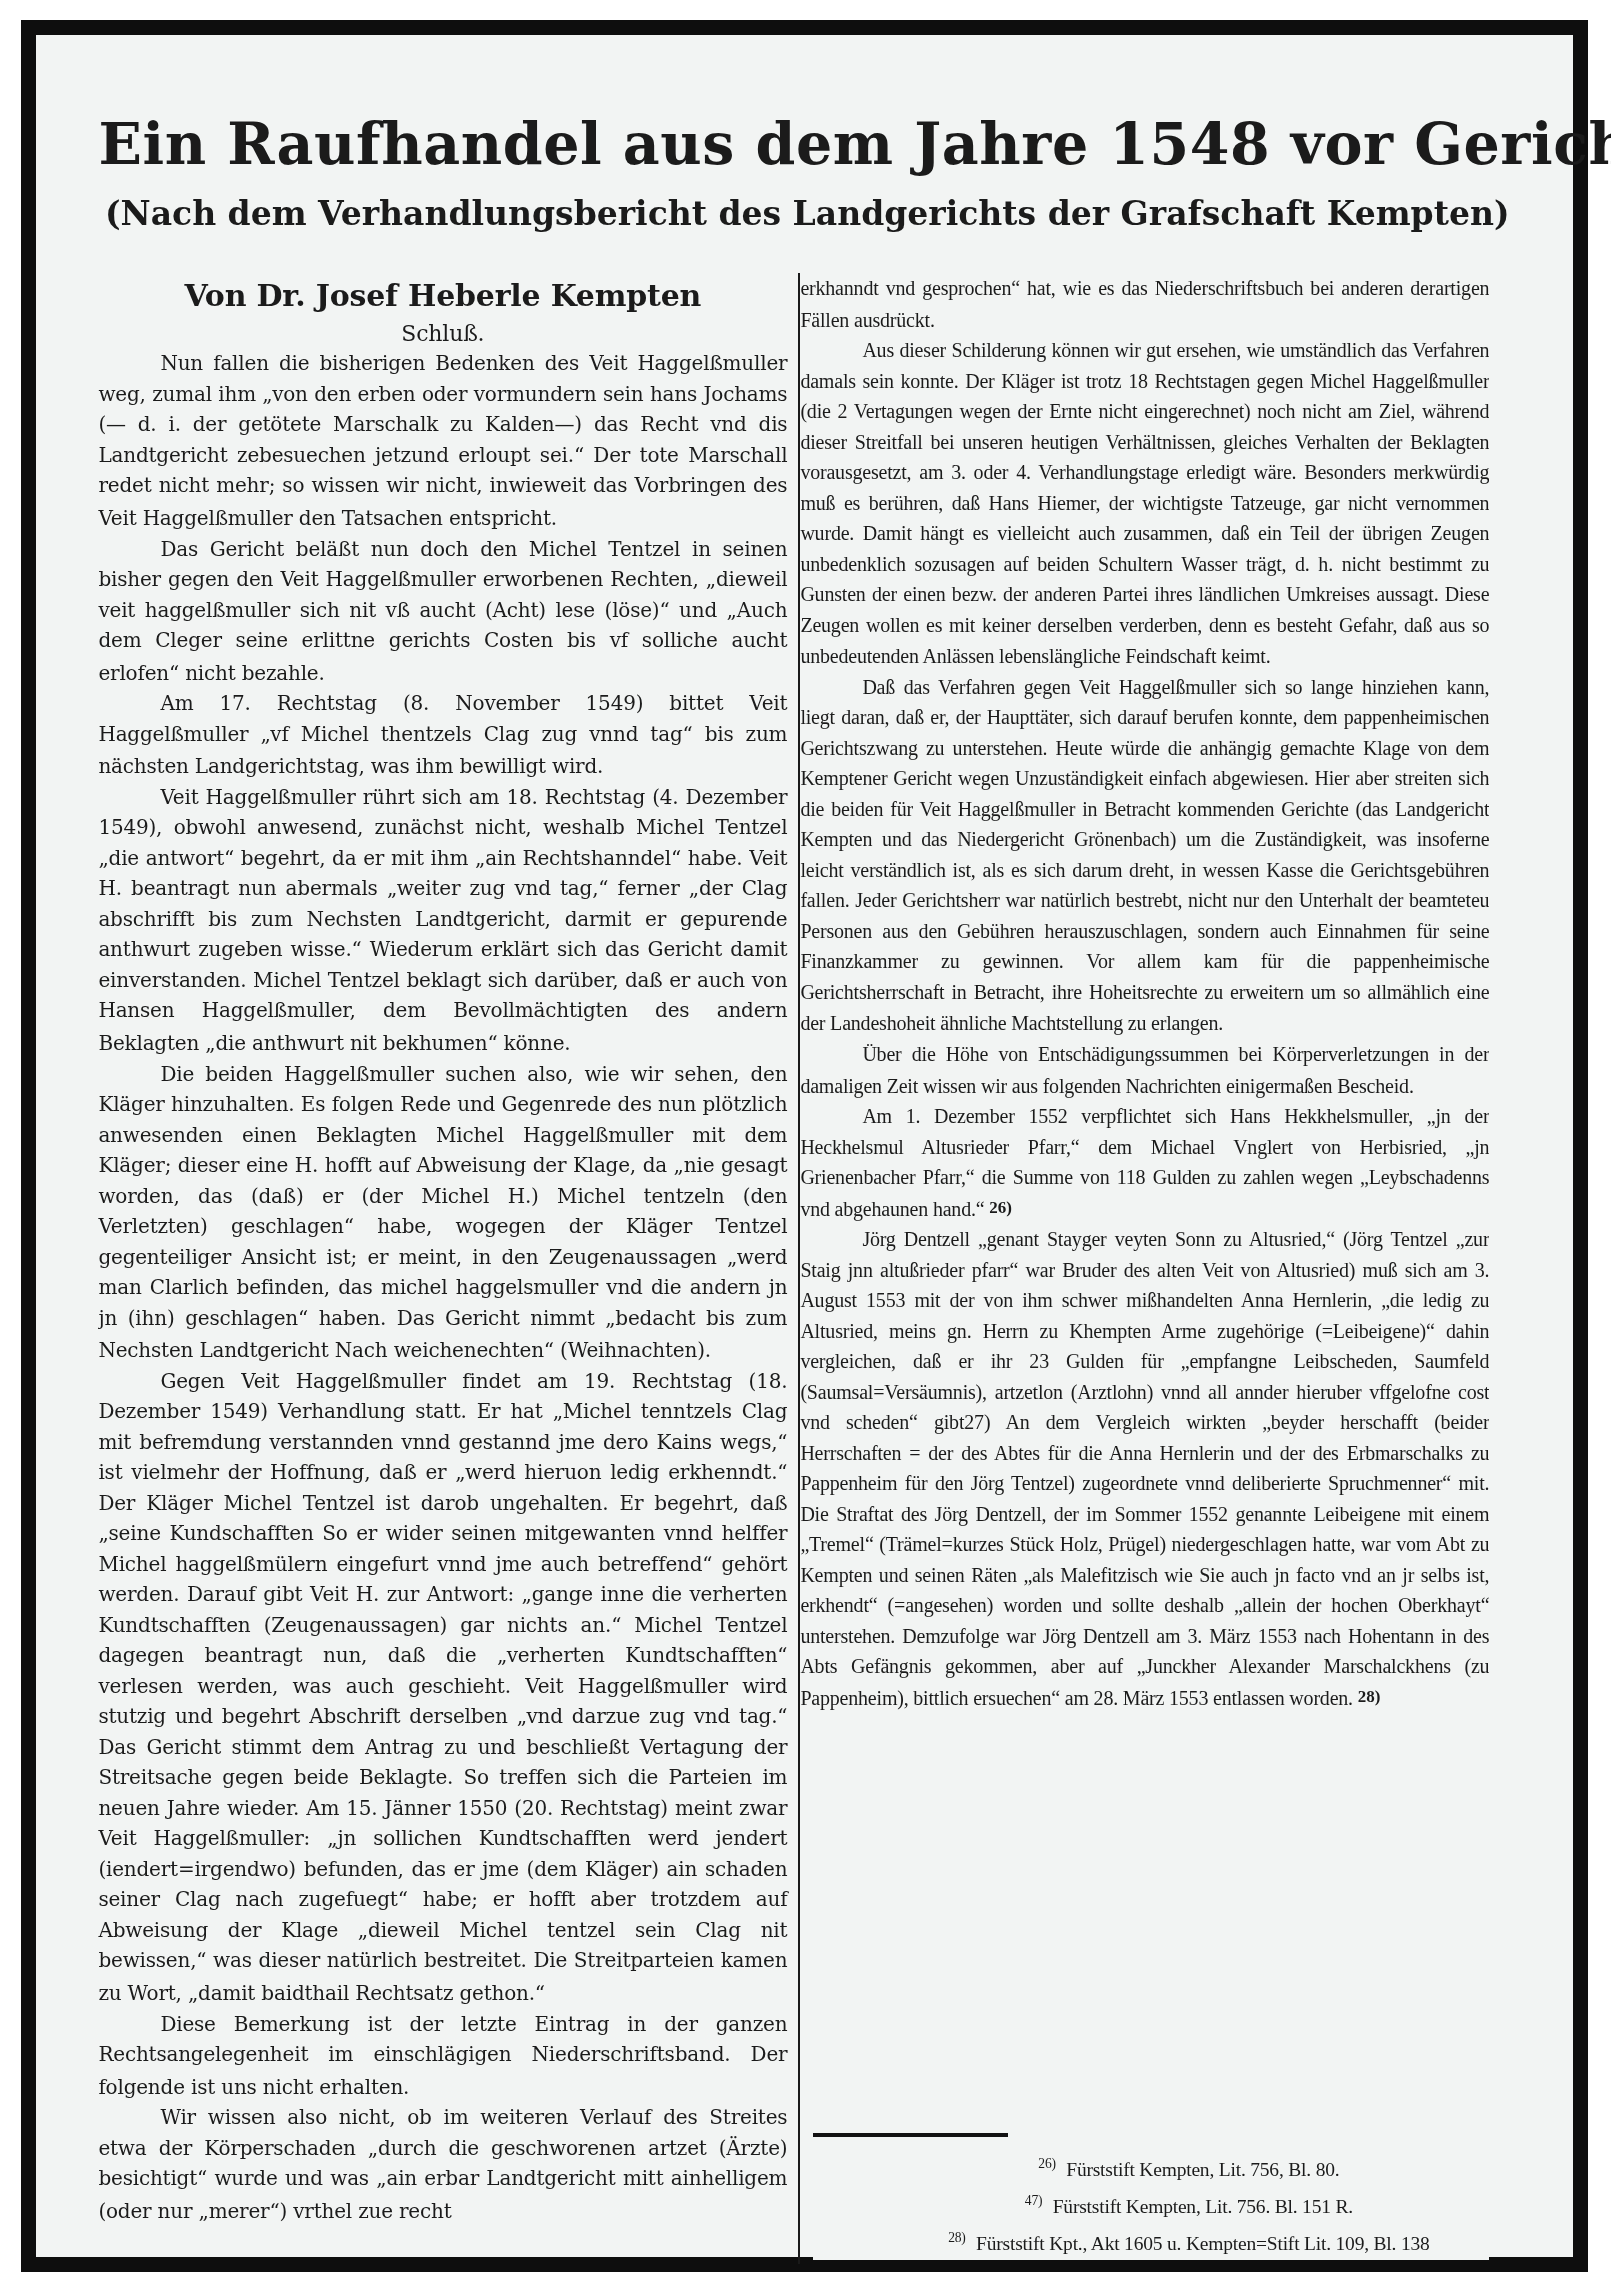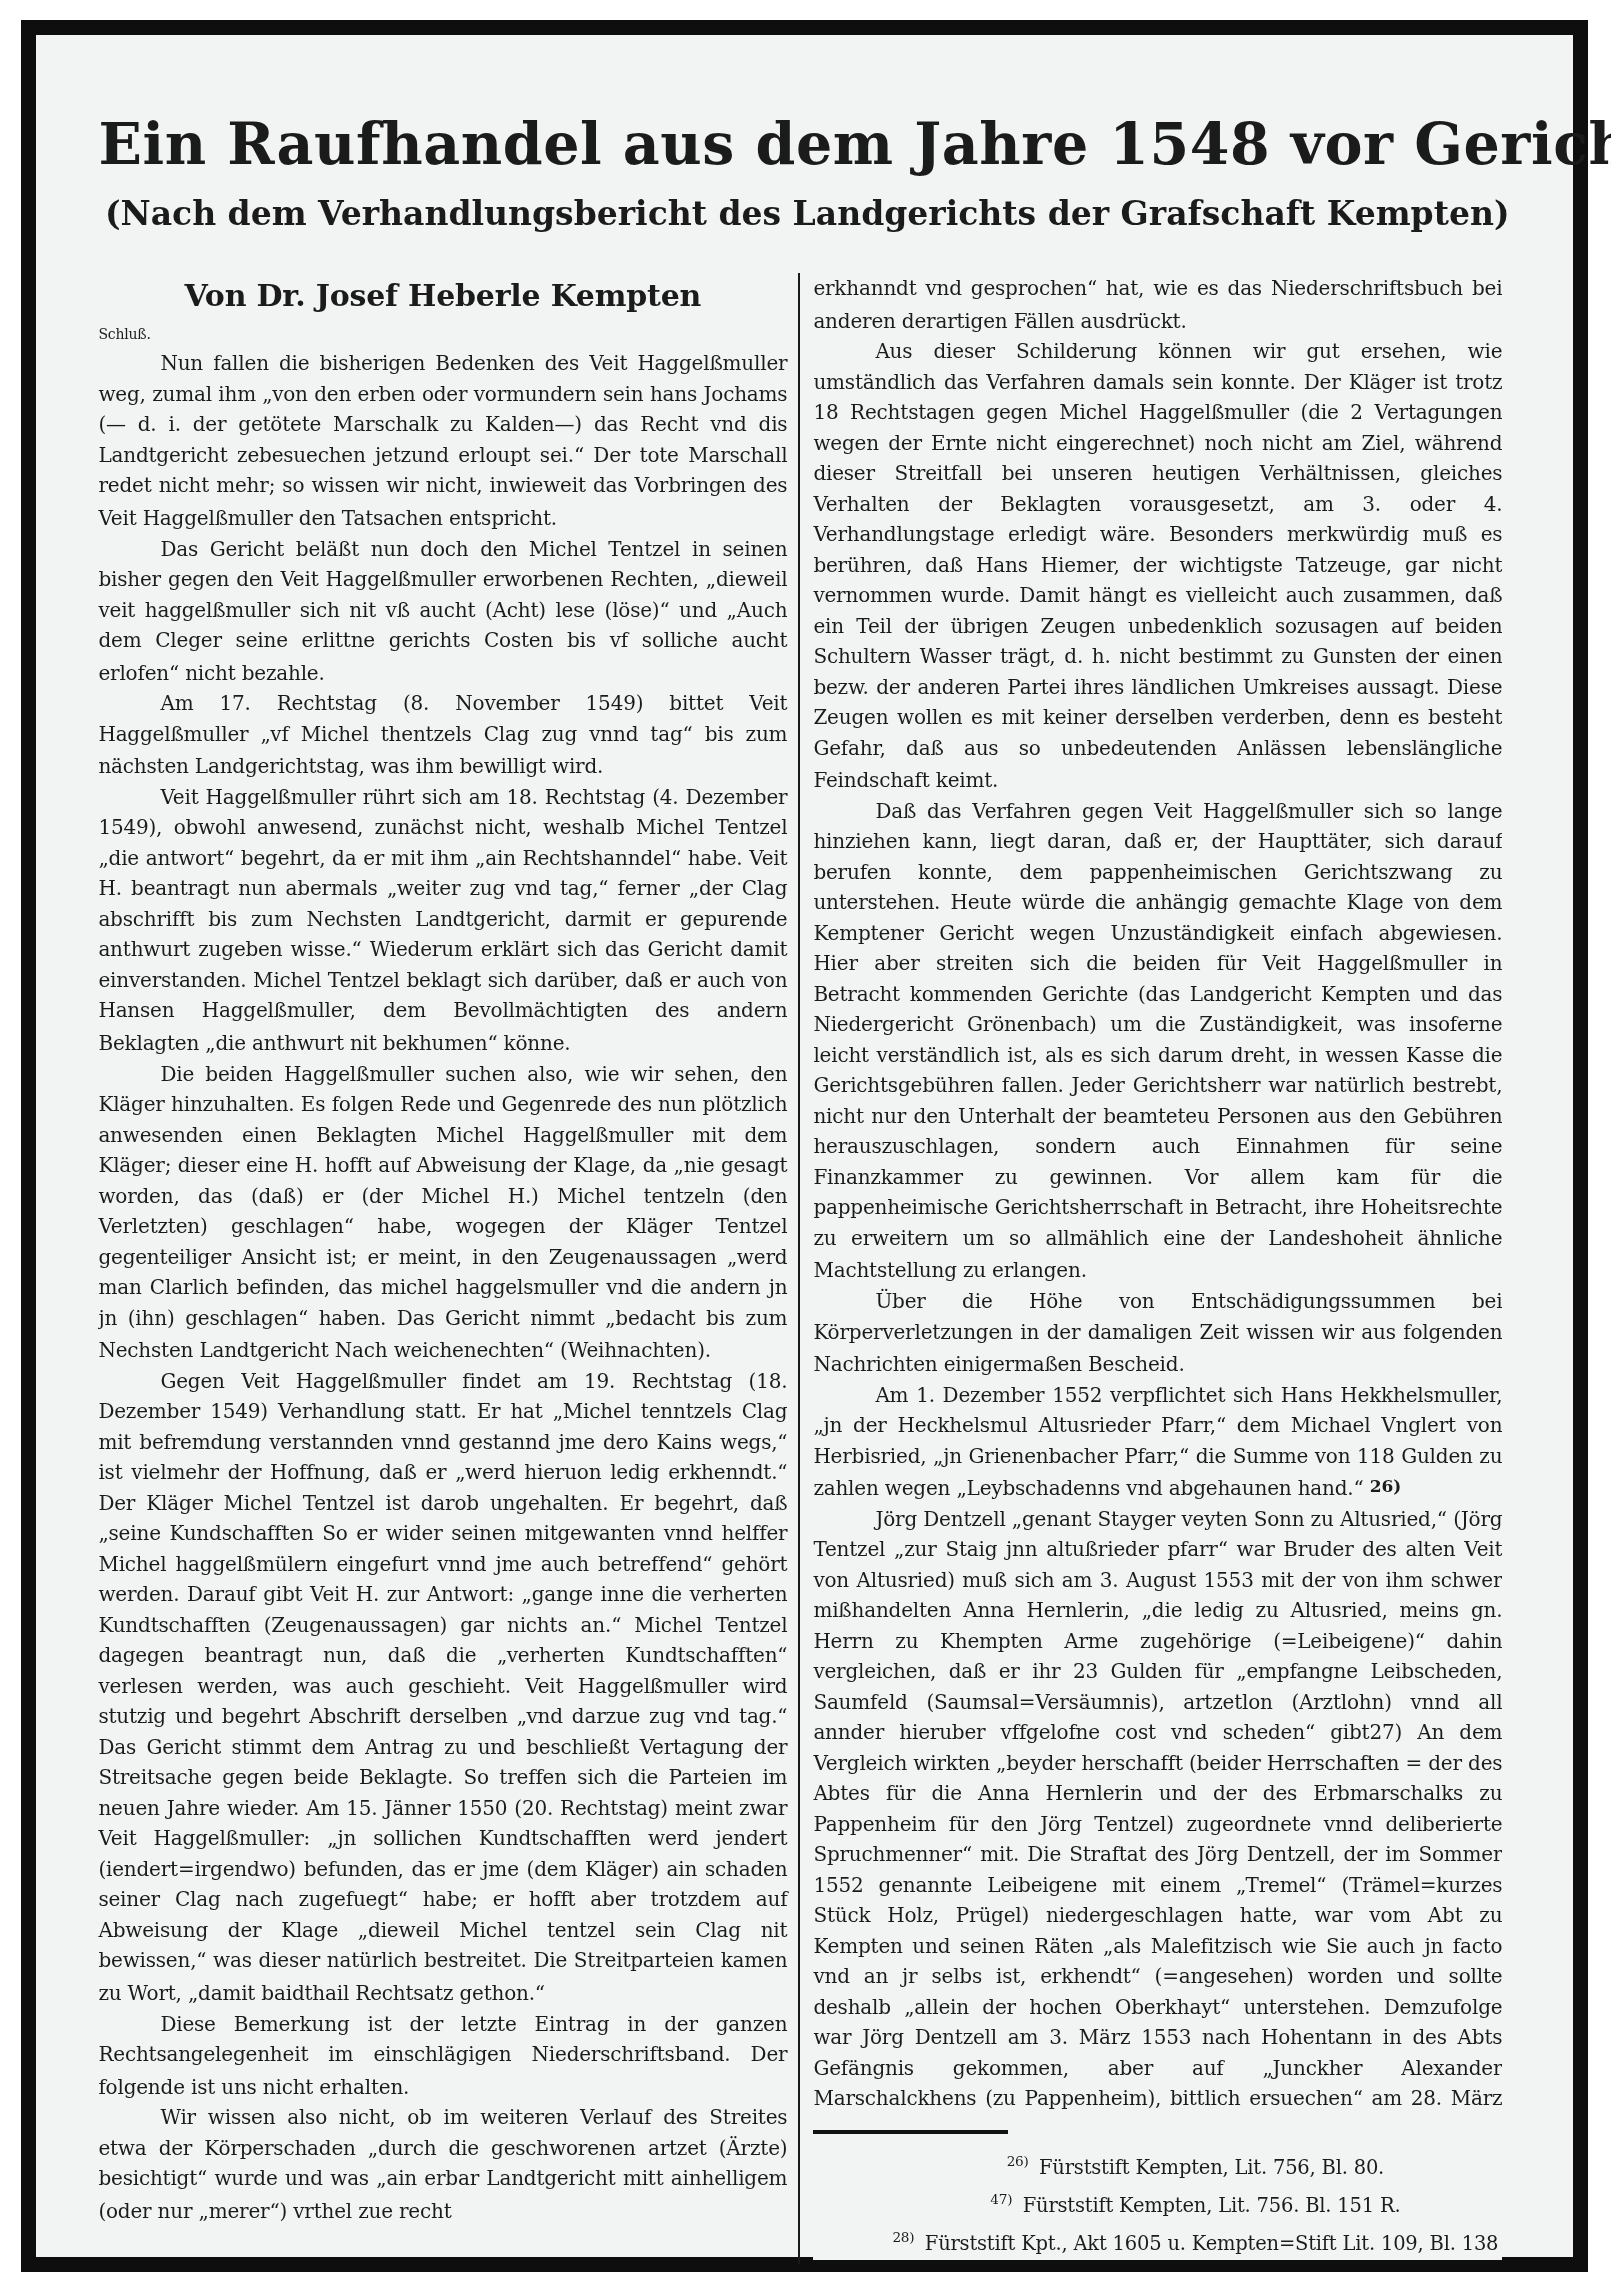--- a/index.html
+++ b/index.html
@@ -45,38 +45,38 @@
   }
   .col {
     width: 689px;
     font-size: 20px;
     line-height: 30.5px;
     letter-spacing: -0.2px;
     text-align: justify;
     overflow: hidden;
   }
   .col-left { padding-right: 10.4px; }
-  .col-right { padding-left: 13px; position: relative; }
+  .col-right { position: relative; font-family: Liberation Serif, serif; }
   .divider {
     width: 2.6px;
     background: #1a1a1a;
     flex: 0 0 2.6px;
   }
   .author-line {
     text-align: center;
     font-size: 30px;
     font-weight: 700;
     line-height: 39px;
     margin: 2.6px 0 0 0;
   }
   .section-note {
-    font-size: 14px;
+    font-size: 22px;
     line-height: 26px;
     margin: 6.5px 0 1.3px 0;
-    text-align: left;
+    text-align: center;
   }
   p.body-para { margin: 0; text-indent: 62px; }
   p.no-indent { text-indent: 0; }
   .fn-ref {
     font-weight: 700;
     font-size: 17px;
     vertical-align: 3.2px;
     letter-spacing: 0;
   }
   .paras-right { padding-bottom: 136px; }

